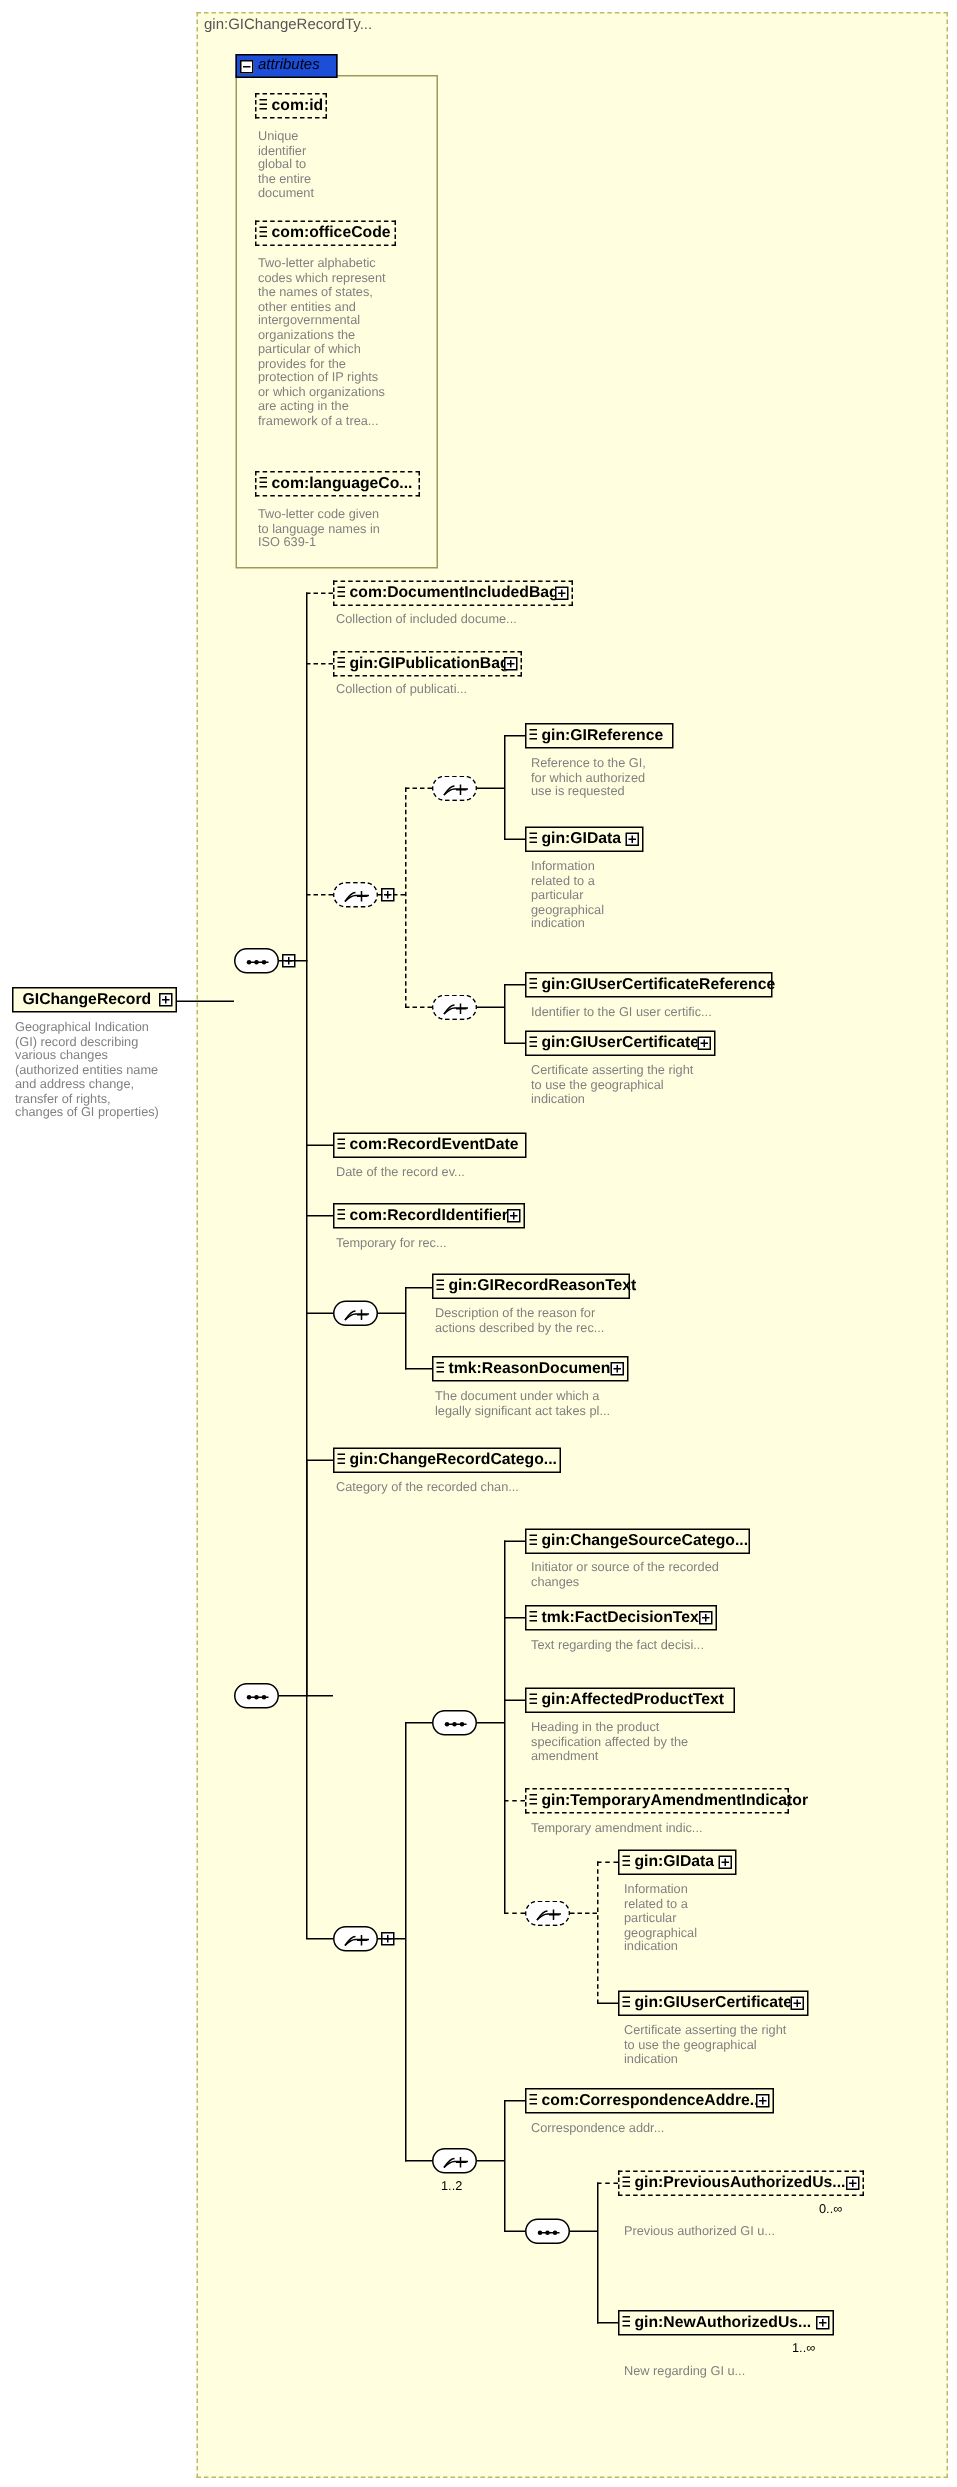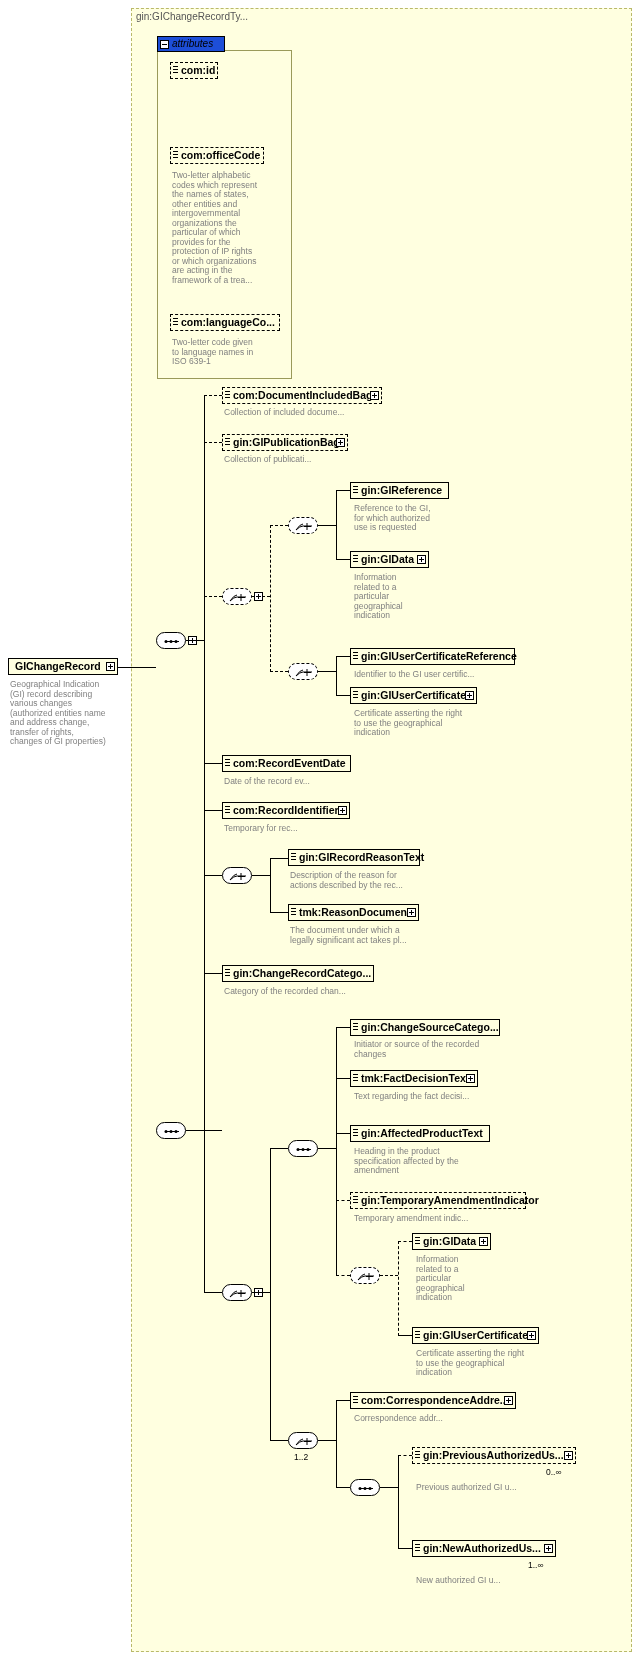--- a/index.html
+++ b/index.html
@@ -106,20 +106,25 @@
   </div>
 
   <div class="node dashed" style="left:170px;top:62px;width:48px;">
     <span class="barlines">
         <i></i>
         <i></i>
         <i></i>
       </span>
     <span>com:id</span>
   </div>
+  <div class="desc" style="left:172px;top:86px;width:100px;">Unique
+identifier
+global to
+the entire
+document</div>
 
   <div class="node dashed" style="left:170px;top:147px;width:94px;">
     <span class="barlines">
         <i></i>
         <i></i>
         <i></i>
       </span>
     <span>com:officeCode</span>
   </div>
   <div class="desc" style="left:172px;top:171px;width:100px;">Two-letter alphabetic
@@ -533,15 +538,15 @@
   <div class="node" style="left:412px;top:1540px;width:144px;">
     <span class="barlines">
         <i></i>
         <i></i>
         <i></i>
       </span>
     <span>gin:NewAuthorizedUs...</span>
     <span class="plus"></span>
   </div>
   <div class="label-small" style="left:528px;top:1560px;">1..∞</div>
-  <div class="desc" style="left:416px;top:1576px;width:180px;">New authorized GI u...</div>
+  <div class="desc" style="left:416px;top:1576px;width:180px;">New regarding GI u...</div>
 
 </div>
 
 </body></html>

